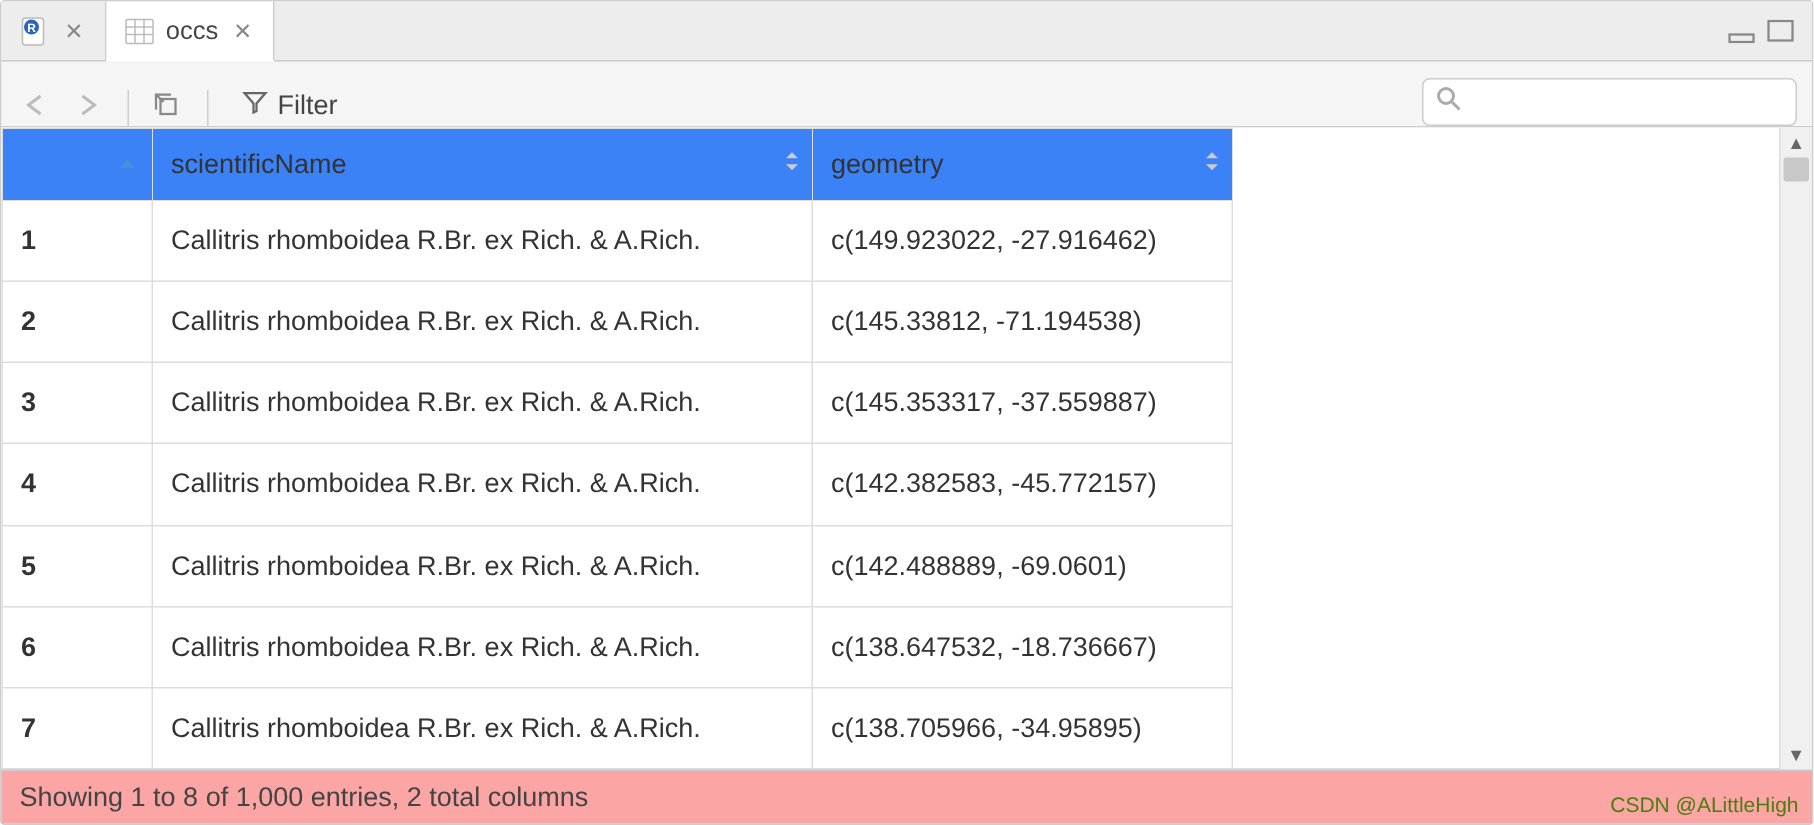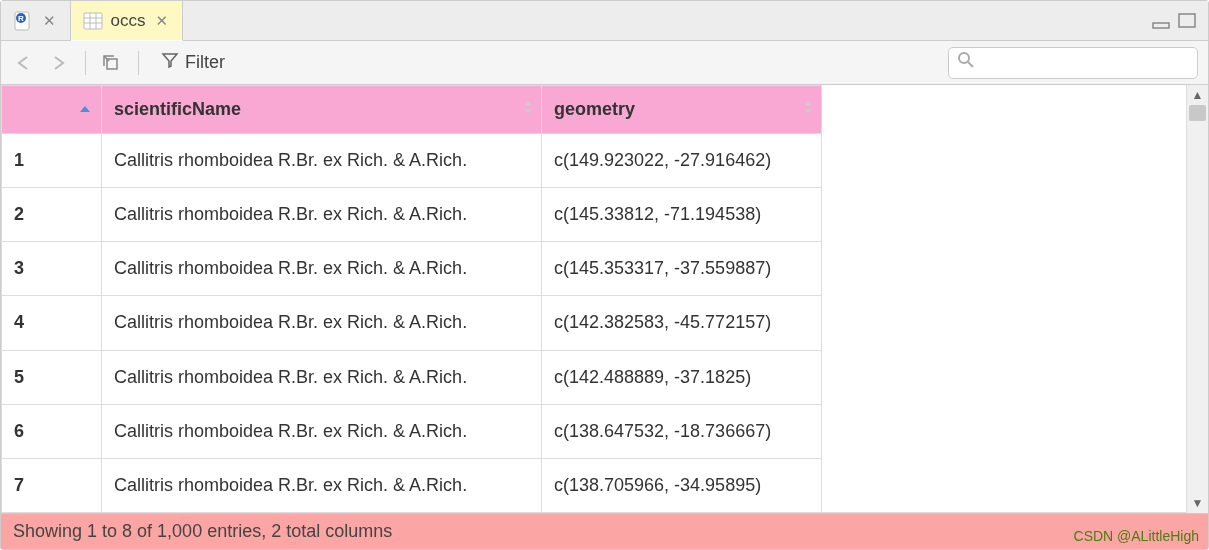--- a/index.html
+++ b/index.html
@@ -36,38 +36,38 @@
       padding: 0 12px;
       gap: 8px;
       border-right: 1px solid #ccc;
       background: #ededed;
       cursor: pointer;
       font-size: 17px;
       color: #444;
       max-width: 420px;
     }
     .tab.active {
-      background: #fef9c3;
+      background: #ffffff;
       border-bottom: 1px solid #fff;
       margin-bottom: -1px;
     }
     .tab-label { white-space: nowrap; overflow: hidden; text-overflow: ellipsis; }
     .tab-close { color: #888; font-size: 15px; cursor: pointer; padding: 0 2px; }
     .tab-icon { width: 20px; height: 20px; flex-shrink: 0; }
     .window-controls {
       margin-left: auto;
       display: flex;
       align-items: center;
       gap: 6px;
       padding-right: 10px;
     }
     .winctl { width: 20px; height: 16px; cursor: pointer; }
     .toolbar {
       display: flex;
-      align-items: center;
+      align-items: flex-end;
       height: 44px;
       padding: 0 10px;
       gap: 6px;
       background: #f5f5f5;
       border-bottom: 1px solid #ccc;
     }
     .tb-btn {
       width: 28px; height: 28px;
       display: flex; align-items: center; justify-content: center;
       cursor: pointer; border-radius: 2px;
@@ -105,22 +105,22 @@
     .data-table th, .data-table td {
       border: 1px solid #ddd;
       padding: 8px 12px;
       text-align: left;
       font-size: 18px;
       height: 48px;
       color: #333;
       white-space: nowrap;
     }
     .data-table thead th {
-      background: #f9a8d4;
-      font-weight: 700;
+      background: #3b82f6;
+      font-weight: 400;
       position: relative;
     }
     .col-rownum { width: 100px; text-align: right; font-weight: 700; }
     .col-sci { width: 440px; }
     .col-geom { width: 280px; }
     .sort-corner {
       position: absolute;
       right: 8px; top: 50%; transform: translateY(-50%);
     }
     .rownum-header .sort-asc {
@@ -291,21 +291,21 @@
             <td class="col-geom">c(145.353317, -37.559887)</td>
           </tr>
           <tr>
             <td class="col-rownum">4</td>
             <td class="col-sci">Callitris rhomboidea R.Br. ex Rich. &amp; A.Rich.</td>
             <td class="col-geom">c(142.382583, -45.772157)</td>
           </tr>
           <tr>
             <td class="col-rownum">5</td>
             <td class="col-sci">Callitris rhomboidea R.Br. ex Rich. &amp; A.Rich.</td>
-            <td class="col-geom">c(142.488889, -37.1825)</td>
+            <td class="col-geom">c(142.488889, -69.0601)</td>
           </tr>
           <tr>
             <td class="col-rownum">6</td>
             <td class="col-sci">Callitris rhomboidea R.Br. ex Rich. &amp; A.Rich.</td>
             <td class="col-geom">c(138.647532, -18.736667)</td>
           </tr>
           <tr>
             <td class="col-rownum">7</td>
             <td class="col-sci">Callitris rhomboidea R.Br. ex Rich. &amp; A.Rich.</td>
             <td class="col-geom">c(138.705966, -34.95895)</td>

